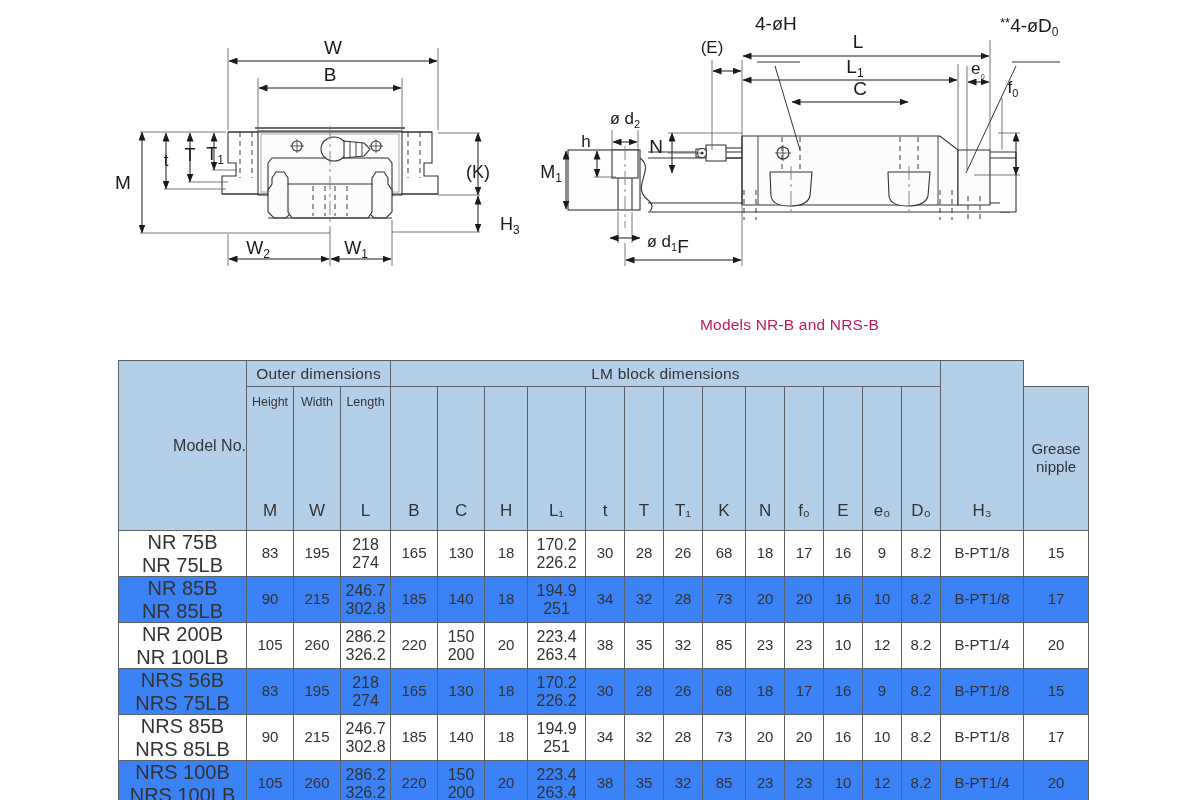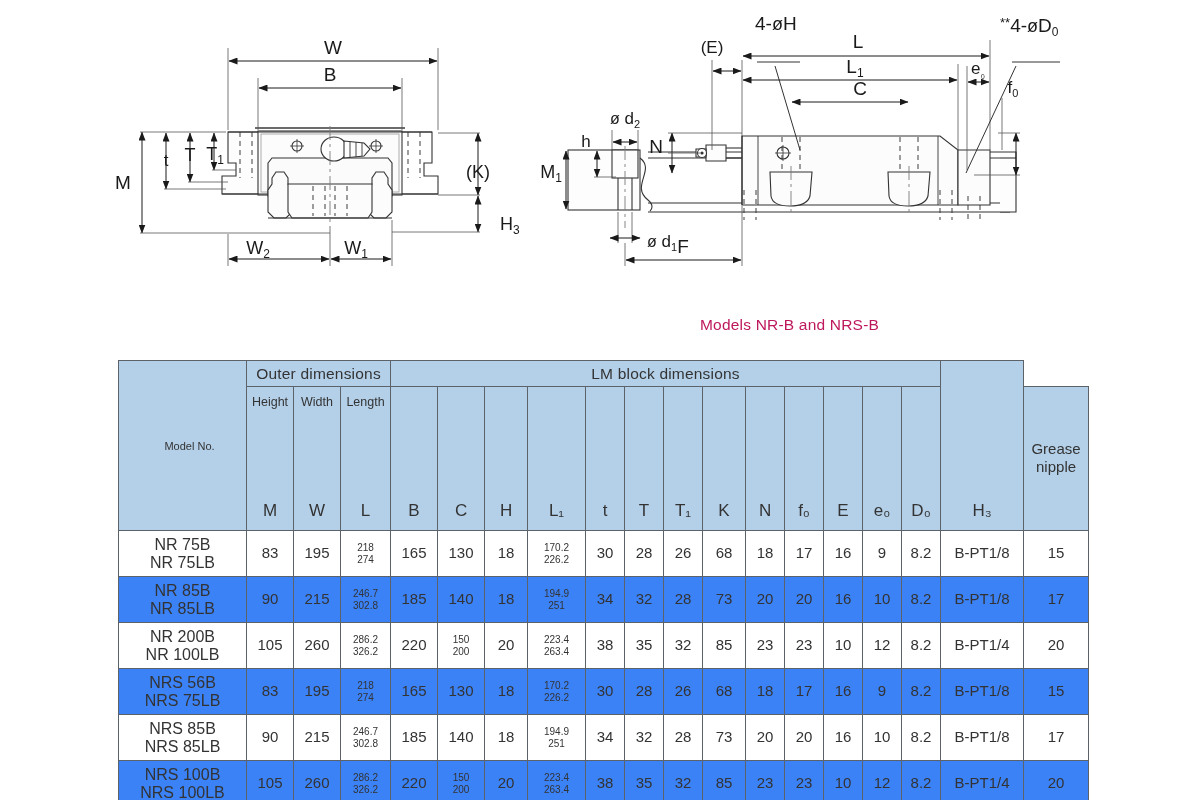--- a/index.html
+++ b/index.html
@@ -60,37 +60,37 @@
   .hdr-cell .word {
     position: absolute; left: 0; right: 0; top: 8px;
     font-size: 12.5px;
   }
   .hdr-cell .sym {
     position: absolute; left: 0; right: 0; bottom: 10px;
     font-size: 17px;
   }
   .hdr-model .sym {
     bottom: auto; top: 50%; transform: translateY(-50%);
-    font-size: 11px; text-align: center; padding-left: 14px;
+    font-size: 16px; text-align: right; padding-left: 14px;
   }
   .hdr-grease .sym {
     bottom: auto; top: 50%; transform: translateY(-50%);
     font-size: 15px; line-height: 1.25;
   }
   tbody td { height: 46px; }
   tbody tr.odd  td { background: #ffffff; }
   tbody tr.even td { background: #3b82f6; }
   td.model {
     text-align: left;
     padding-left: 6px;
-    font-size: 16px;
+    font-size: 20px;
     line-height: 1.18;
     white-space: pre-line;
   }
-  td.stack { line-height: 1.18; white-space: pre-line; font-size: 10px; }
+  td.stack { line-height: 1.18; white-space: pre-line; font-size: 16px; }
 </style>
 </head>
 <body>
 
 <div id="page">
 
   <div class="drawings">
 
     <svg class="dwg-svg" width="1200" height="350" viewBox="0 0 1200 350">
       <defs>

